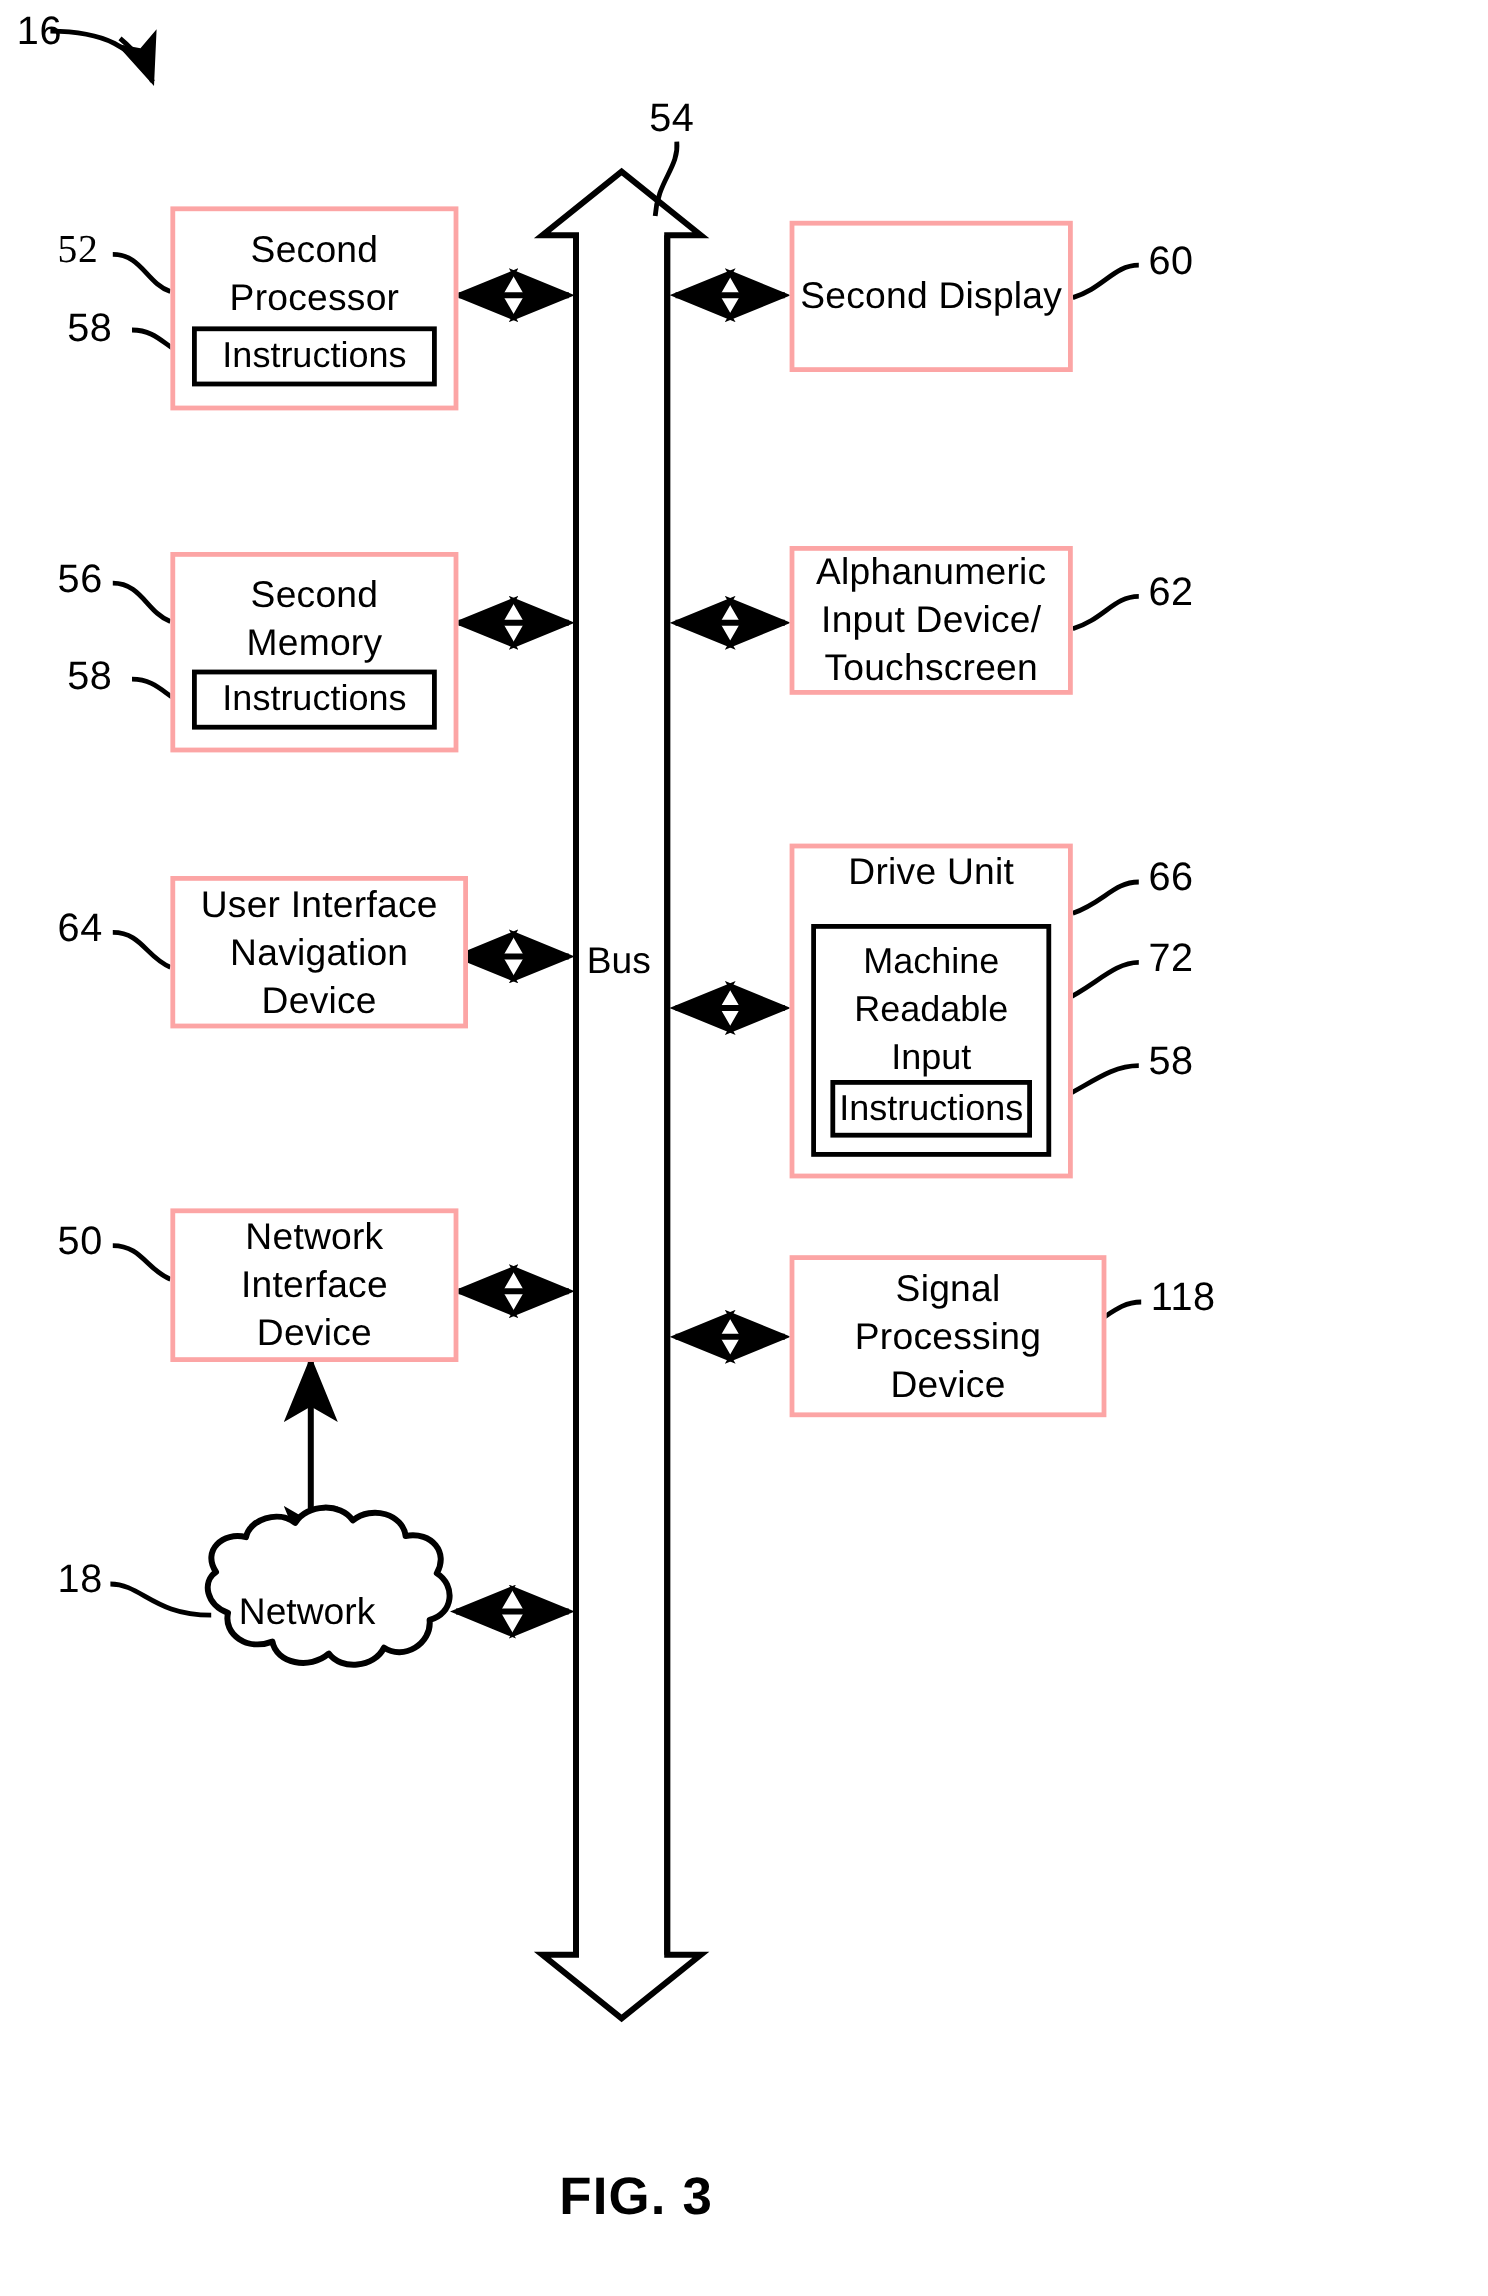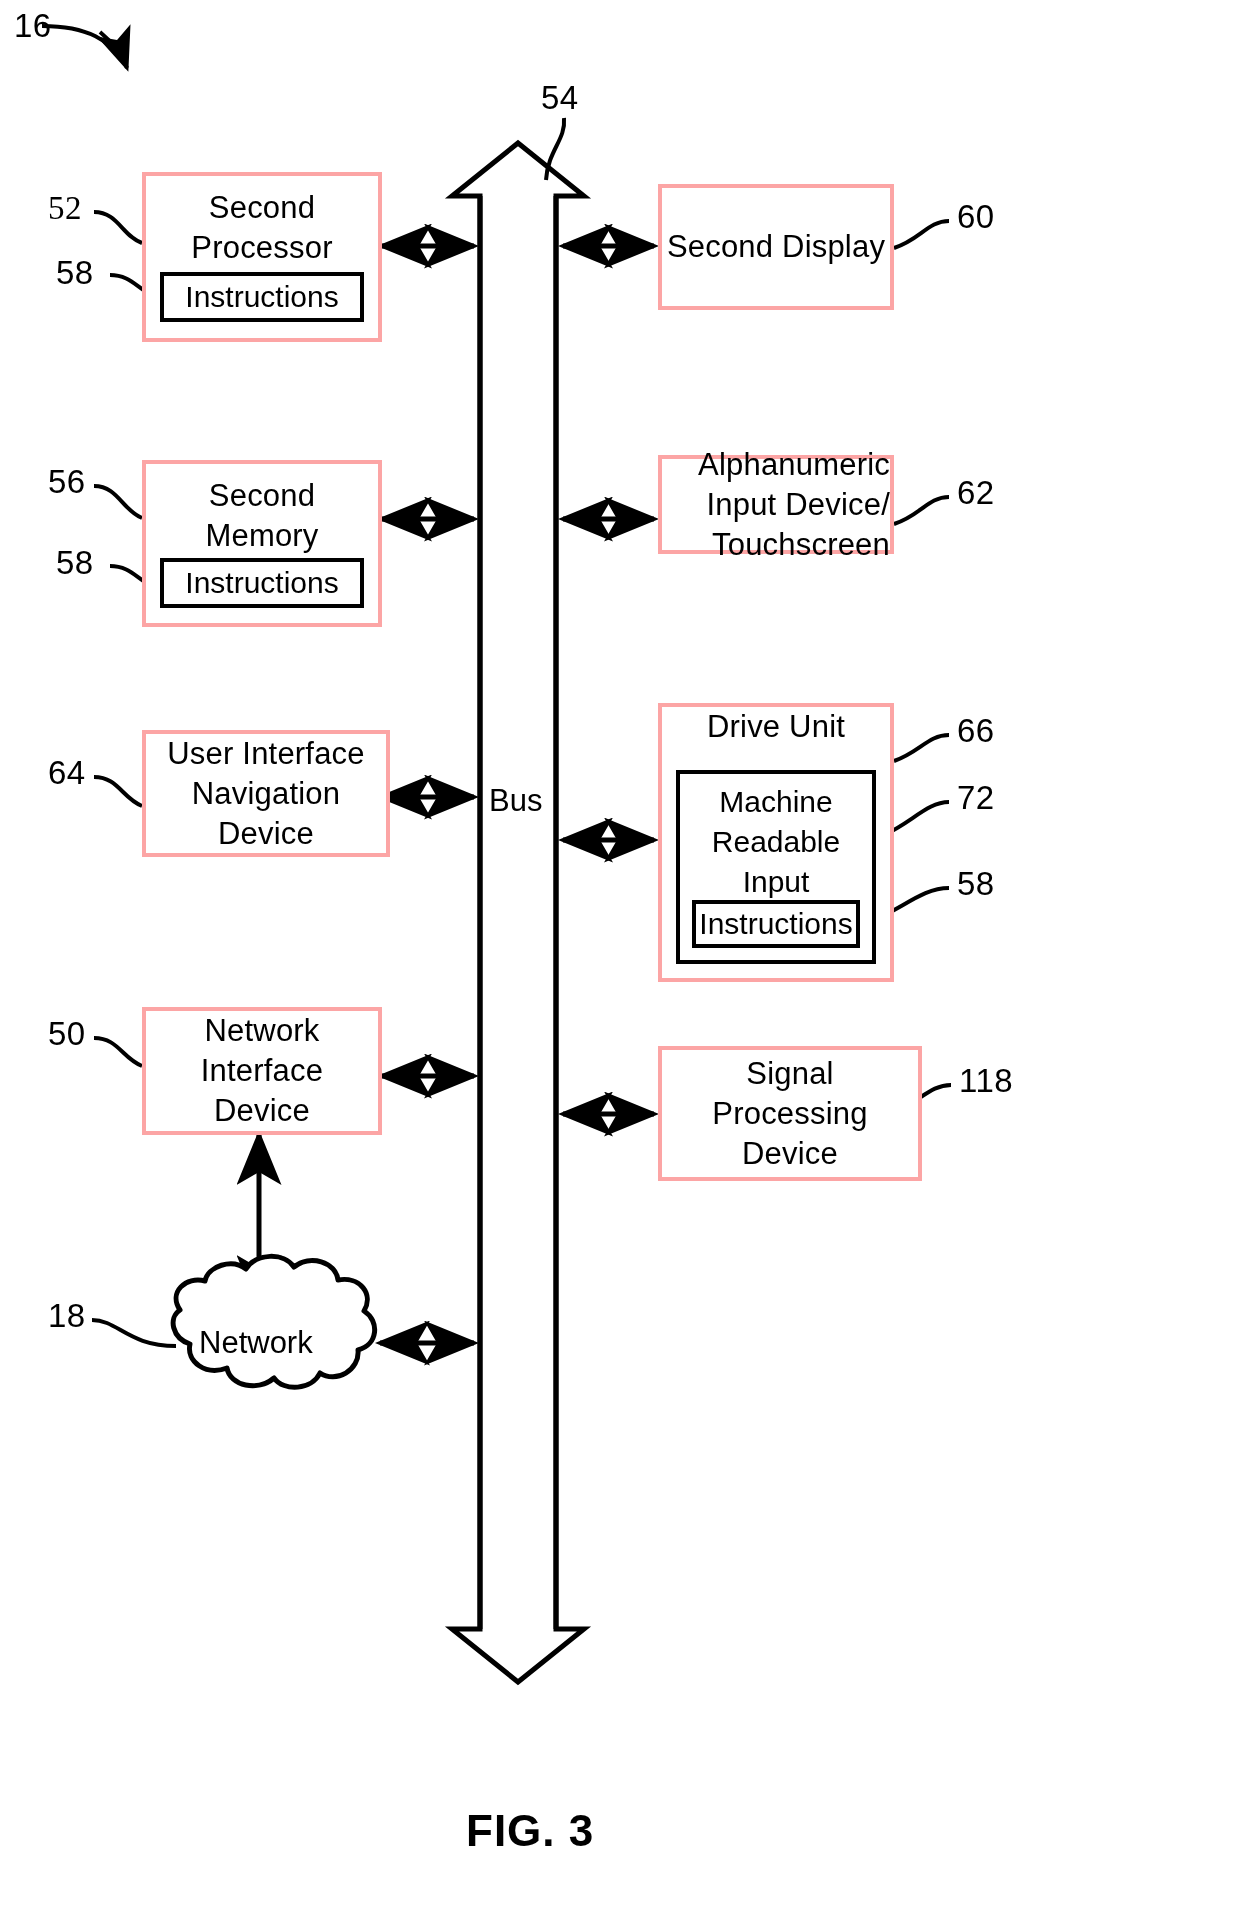--- a/index.html
+++ b/index.html
@@ -228,21 +228,21 @@
   <div class="box" style="left:142px; top:1007px; width:240px; height:128px; justify-content:center;">
     <div class="title">Network
 Interface
 Device</div>
   </div>
 
   <div class="box" style="left:658px; top:184px; width:236px; height:126px; justify-content:center;">
     <div class="title">Second Display</div>
   </div>
 
-  <div class="box" style="left:658px; top:455px; width:236px; height:99px; justify-content:center;text-align:right;">
+  <div class="box" style="left:658px; top:455px; width:236px; height:124px; justify-content:center;">
     <div class="title">Alphanumeric
 Input Device/
 Touchscreen</div>
   </div>
 
   <div class="box" style="left:658px; top:703px; width:236px; height:279px; ">
     <div class="title">Drive Unit</div>
 
     <div class="inner-box" style="left:14px; right:14px; top:63px; bottom:14px; flex-direction:column;
                 align-items:center; justify-content:flex-start; padding-top:8px;">

